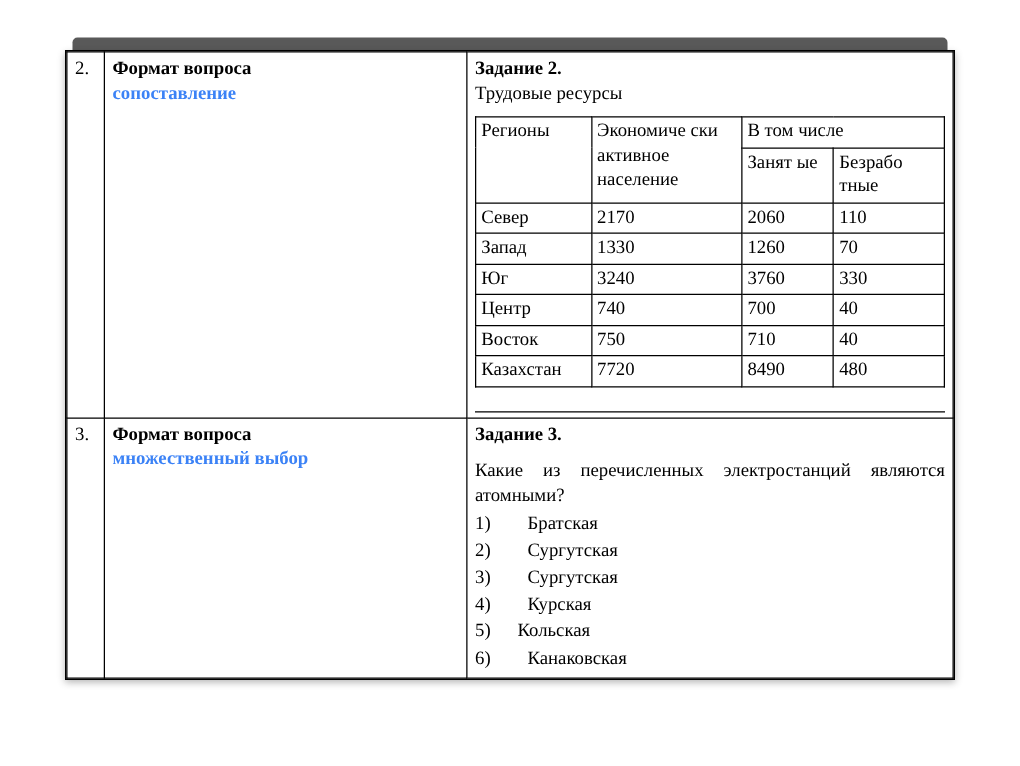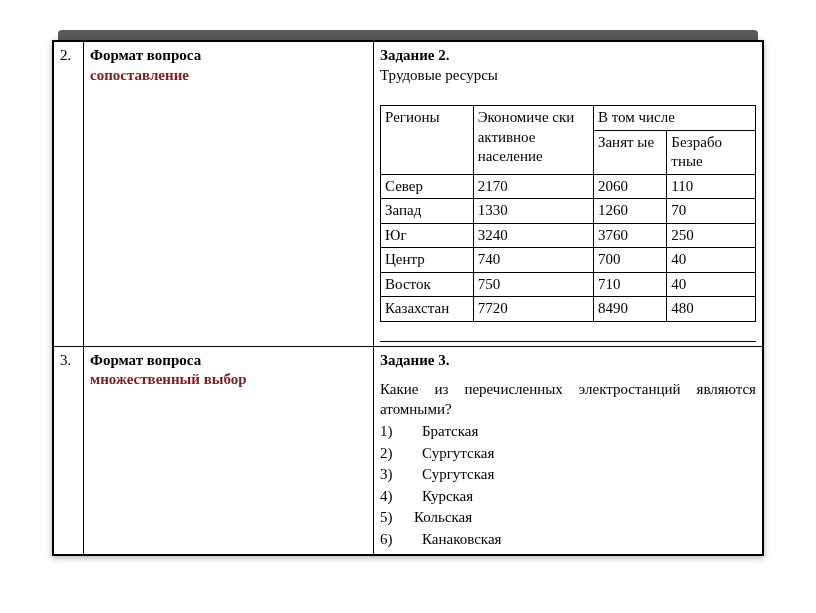--- a/index.html
+++ b/index.html
@@ -39,26 +39,26 @@
       border: 1px solid #000;
       vertical-align: top;
       padding: 4px 6px;
       font-size: 15px;
       line-height: 1.3;
     }
     .col-num { width: 30px; text-align: left; }
     .col-format { width: 290px; }
     .col-task { }
     .bold { font-weight: bold; }
-    .link { color: #7f1d1d; font-weight: bold; }
+    .link { color: #3b82f6; font-weight: bold; }
     .task-title { font-weight: bold; }
     .inner-table {
       border-collapse: collapse;
       width: 100%;
-      margin-top: 20px;
+      margin-top: 8px;
       font-size: 14px;
       border-radius: 17px;
     }
     .inner-table th, .inner-table td {
       border: 1px solid #000;
       padding: 2px 4px;
       text-align: left;
       font-weight: normal;
       vertical-align: top;
     }
@@ -113,21 +113,21 @@
           <tr>
             <td>Запад</td>
             <td>1330</td>
             <td>1260</td>
             <td>70</td>
           </tr>
           <tr>
             <td>Юг</td>
             <td>3240</td>
             <td>3760</td>
-            <td>250</td>
+            <td>330</td>
           </tr>
           <tr>
             <td>Центр</td>
             <td>740</td>
             <td>700</td>
             <td>40</td>
           </tr>
           <tr>
             <td>Восток</td>
             <td>750</td>

